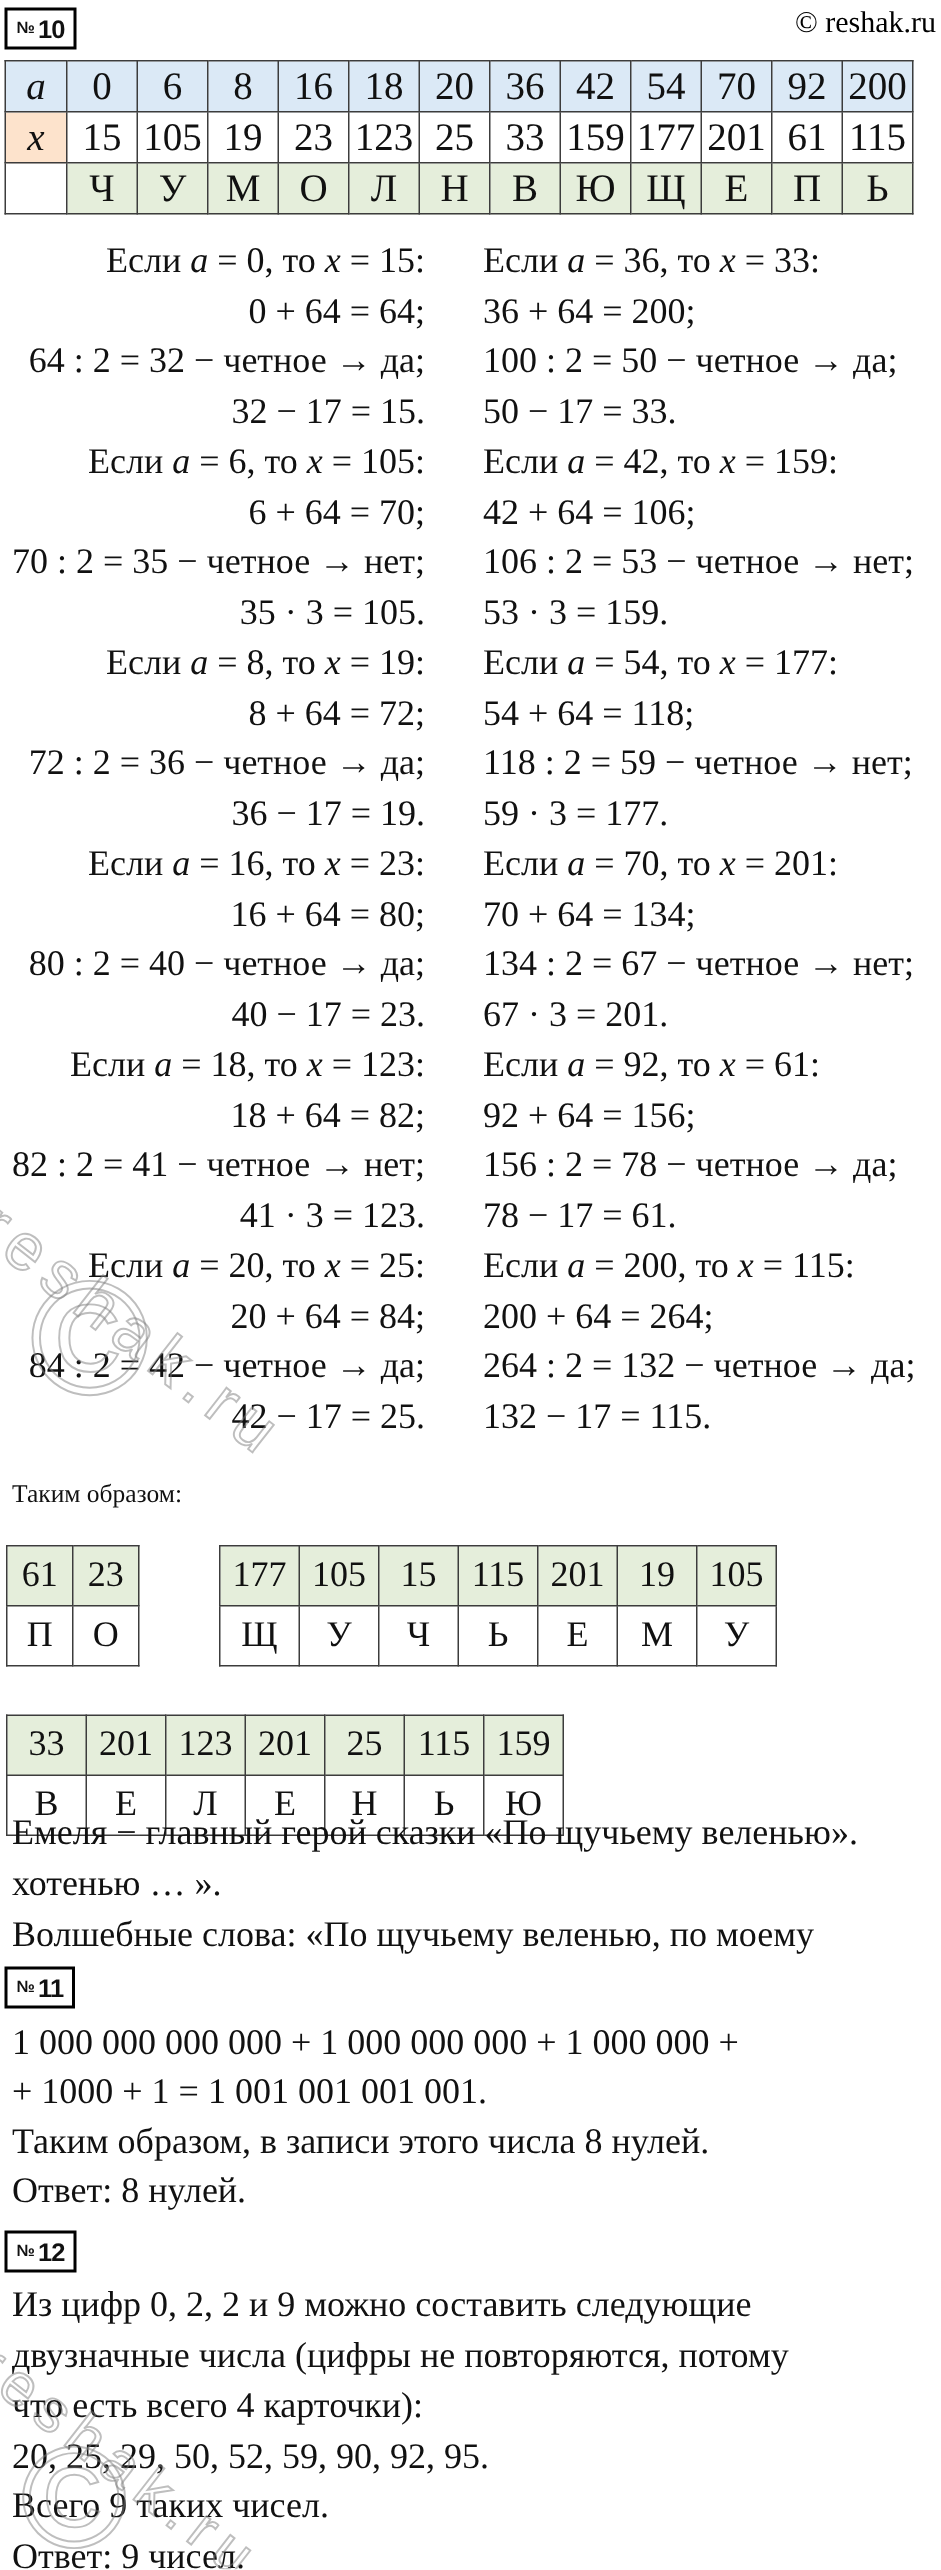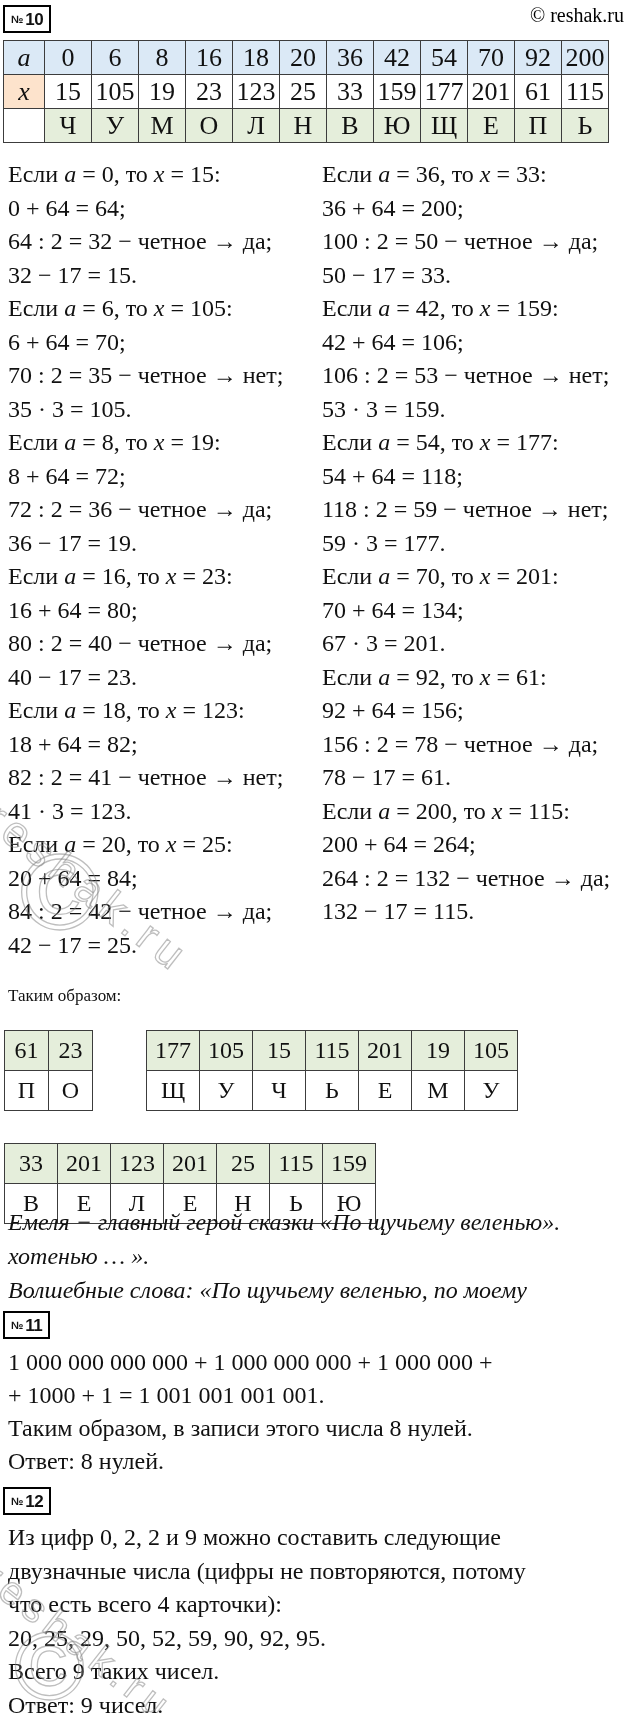--- a/index.html
+++ b/index.html
@@ -28,41 +28,41 @@
   .t10 th{width:40px;font-style:italic;}
   .t10 td{width:46px;}
   .row-a th,.row-a td{background:#dbe9f6;}
   .row-x th{background:#fde3cc;}
   .row-x td{background:#ffffff;}
   .row-l th{background:#ffffff;}
   .row-l td{background:#e5eedb;}
 
   
   .col{position:absolute;top:158px;white-space:nowrap;}
-  .col-left{left:8px;}
+  .col-left{left:8px;text-align:right;}
   .col-right{left:322px;}
   .line{height:33.5px;line-height:33.5px;font-size:24px;}
   .line i{font-style:italic;}
 
   .thus{position:absolute;left:8px;top:986px;font-size:17px;}
 
   
   .res{position:absolute;table-layout:fixed;}
   .res td{font-size:24px;height:39px;}
   .res .nrow td{background:#e5eedb;}
   .res .lrow td{background:#ffffff;}
   .resA{left:4px;top:1030px;}
   .resA td{width:43px;}
   .resB{left:146px;top:1030px;}
   .resB td{width:52px;}
   .resC{left:4px;top:1143px;}
   .resC td{width:52px;}
 
   .conclusion{position:absolute;left:8px;top:1205px;white-space:nowrap;}
-  .conclusion .line{height:34px;line-height:34px;font-style:italic;}
+  .conclusion .line{height:34px;line-height:34px;}
   .p11{position:absolute;left:8px;top:1346px;white-space:nowrap;}
   .p11 .line{height:33px;line-height:33px;}
   .p12{position:absolute;left:8px;top:1521px;white-space:nowrap;}
   .p12 .line{height:33.5px;line-height:33.5px;}
 
   
   .watermark{position:absolute;pointer-events:none;z-index:5;}
   .wm-text{
     position:absolute;left:0;top:0;transform:rotate(38deg);transform-origin:0 0;
     font-family:"Liberation Sans","DejaVu Sans",sans-serif;
@@ -180,20 +180,21 @@
       <div class="line">Если <i>a</i> = 42, то <i>x</i> = 159:</div>
       <div class="line">42 + 64 = 106;</div>
       <div class="line">106 : 2 = 53 − четное → нет;</div>
       <div class="line">53 · 3 = 159.</div>
       <div class="line">Если <i>a</i> = 54, то <i>x</i> = 177:</div>
       <div class="line">54 + 64 = 118;</div>
       <div class="line">118 : 2 = 59 − четное → нет;</div>
       <div class="line">59 · 3 = 177.</div>
       <div class="line">Если <i>a</i> = 70, то <i>x</i> = 201:</div>
       <div class="line">70 + 64 = 134;</div>
+      <div class="line">134 : 2 = 67 − четное → нет;</div>
       <div class="line">67 · 3 = 201.</div>
       <div class="line">Если <i>a</i> = 92, то <i>x</i> = 61:</div>
       <div class="line">92 + 64 = 156;</div>
       <div class="line">156 : 2 = 78 − четное → да;</div>
       <div class="line">78 − 17 = 61.</div>
       <div class="line">Если <i>a</i> = 200, то <i>x</i> = 115:</div>
       <div class="line">200 + 64 = 264;</div>
       <div class="line">264 : 2 = 132 − четное → да;</div>
       <div class="line">132 − 17 = 115.</div>
   </div>

